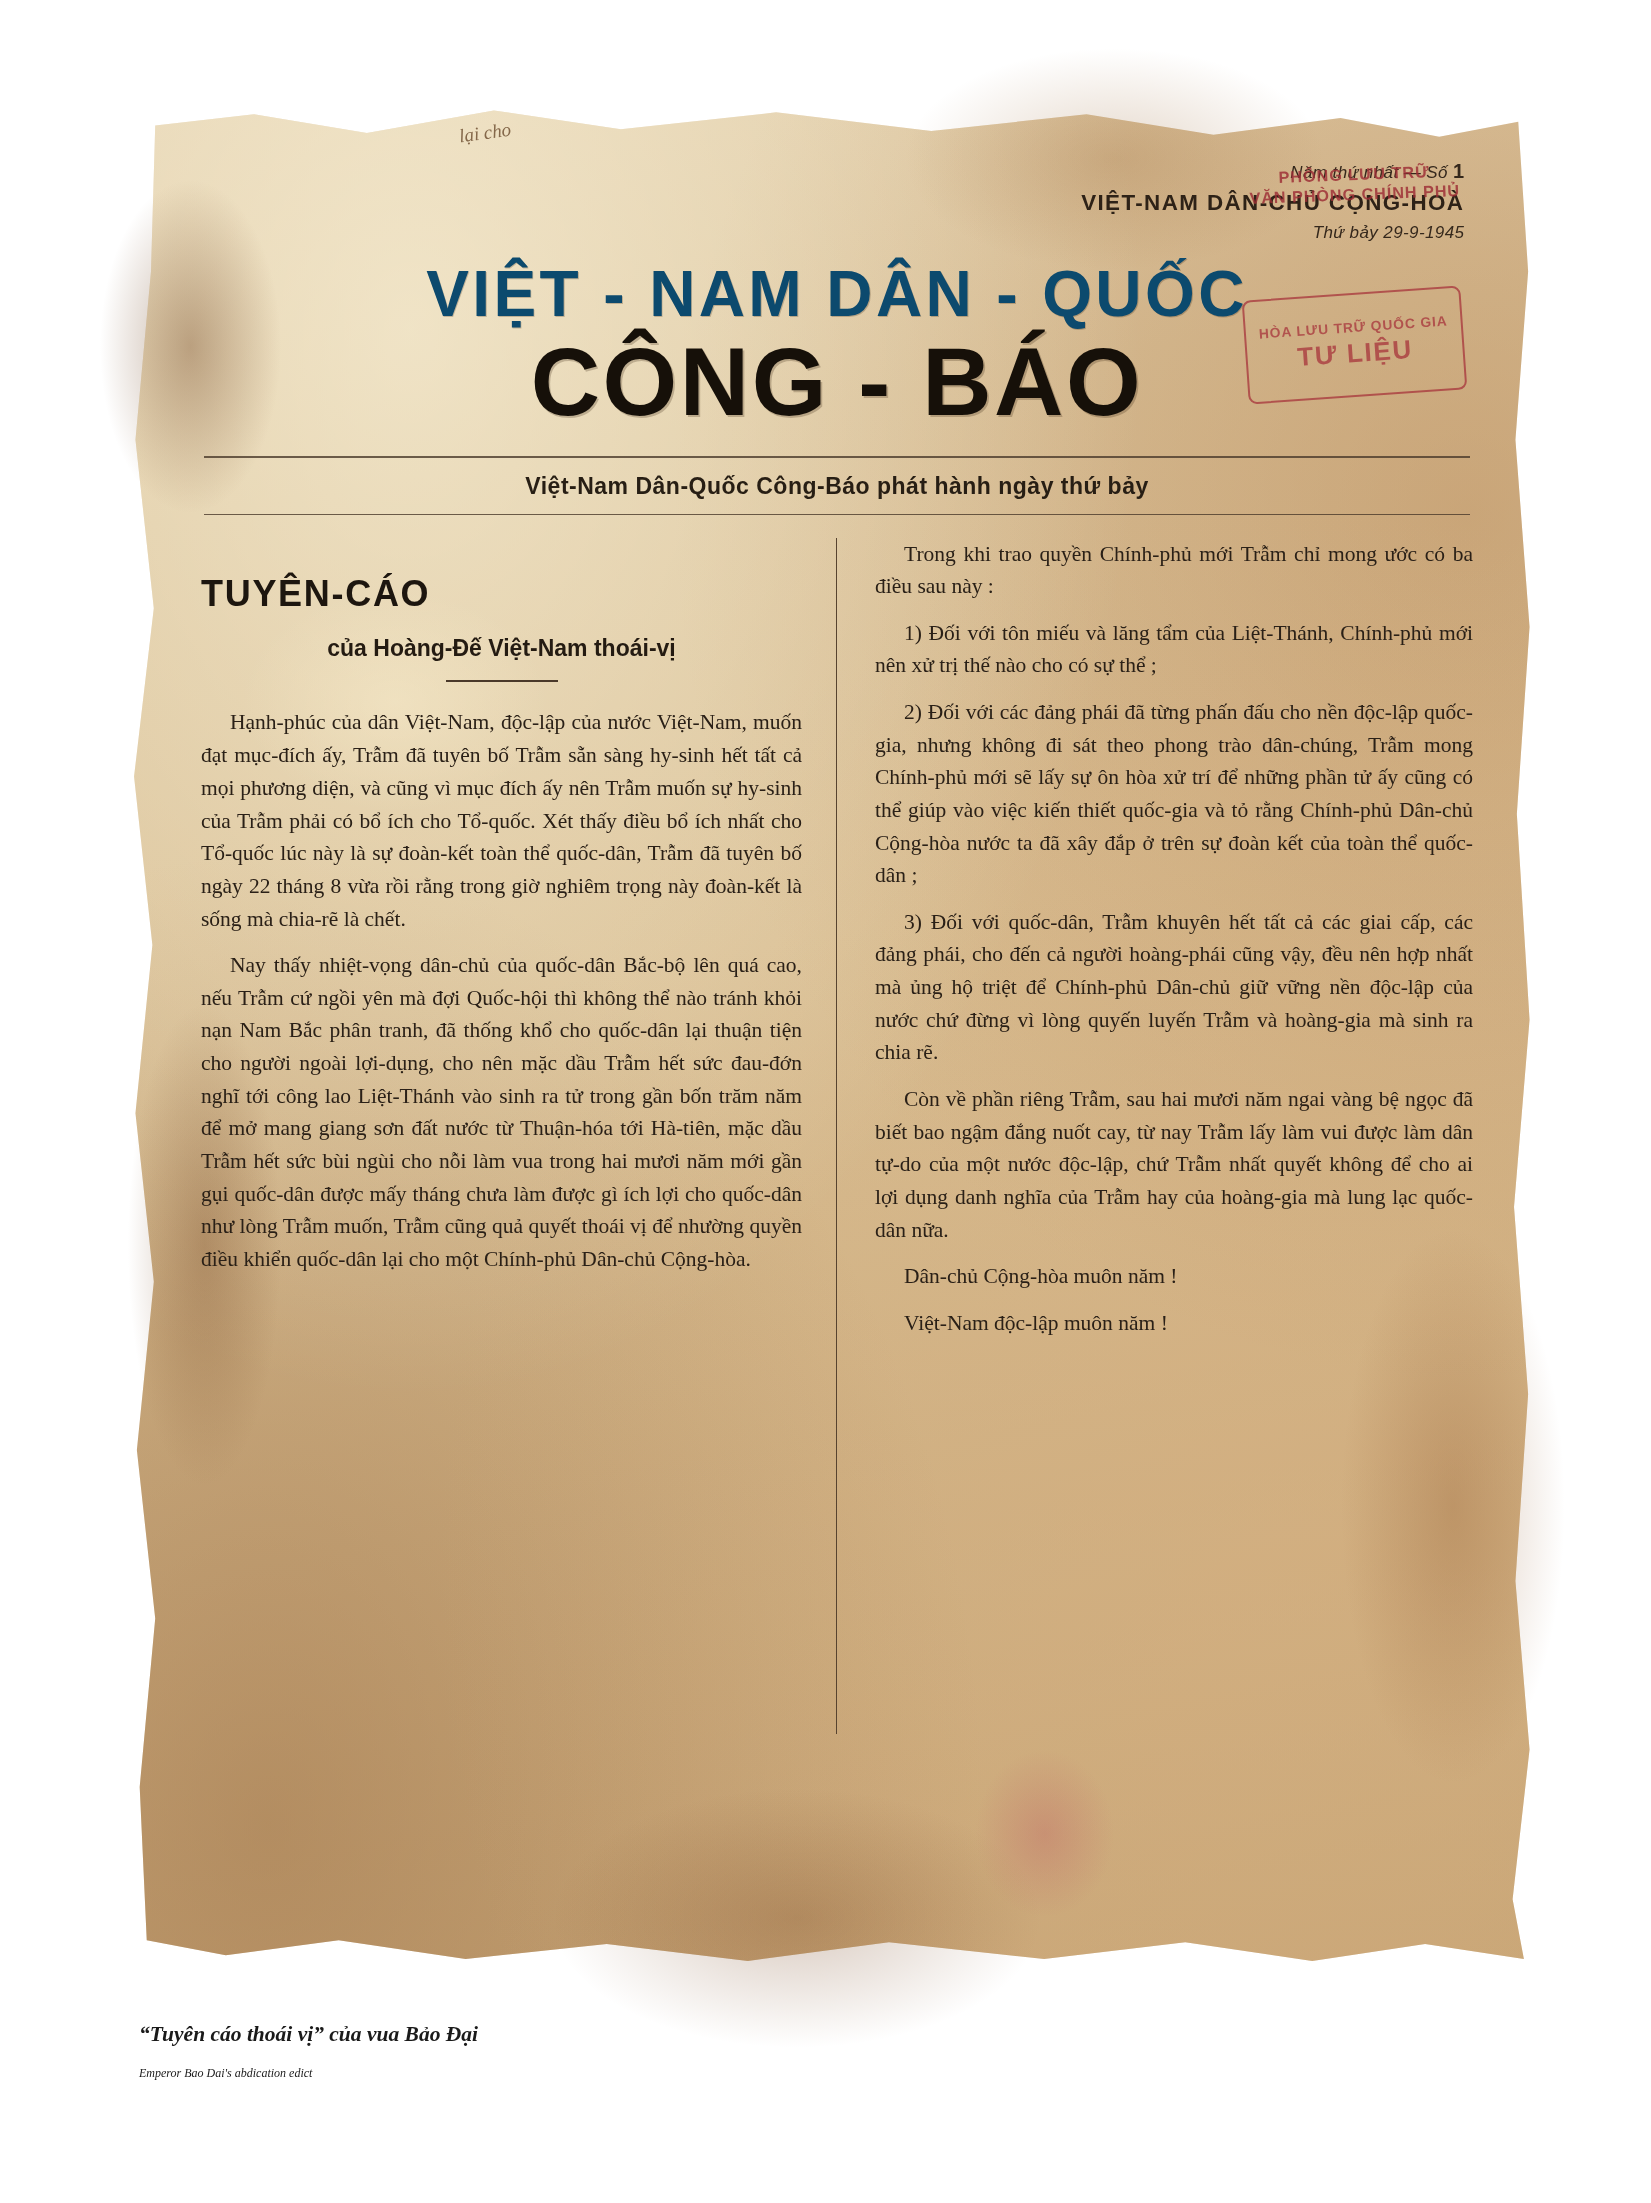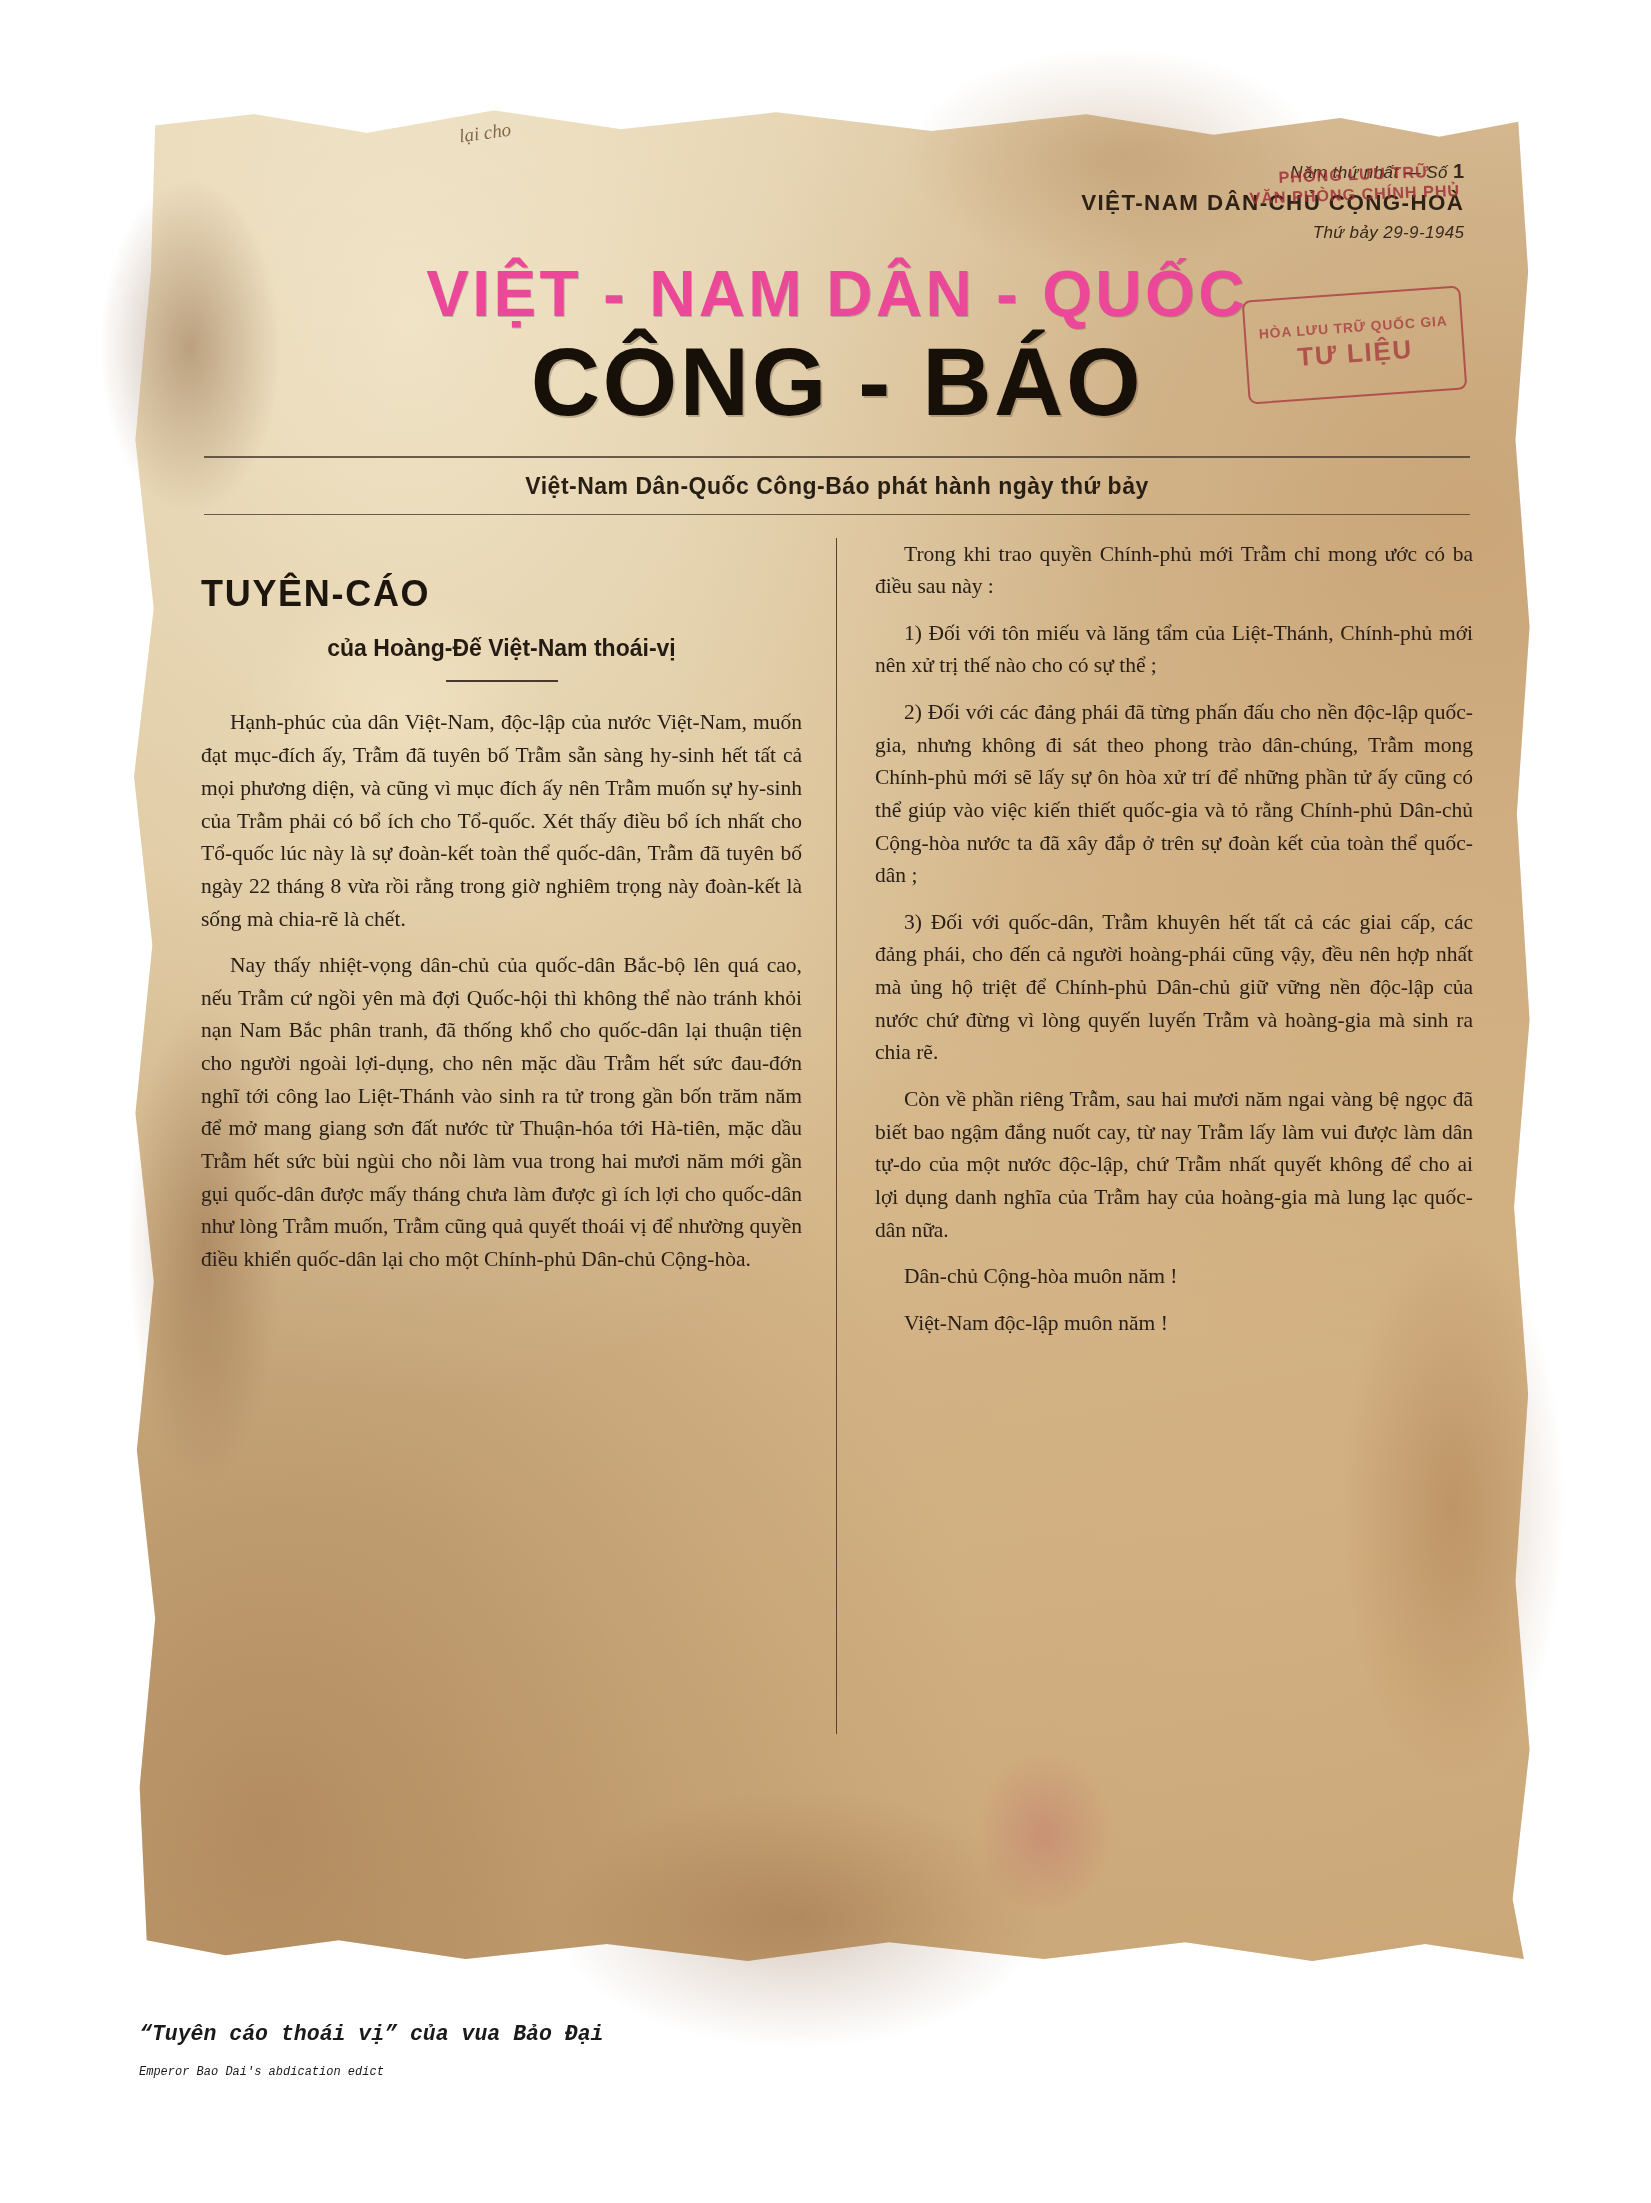--- a/index.html
+++ b/index.html
@@ -124,21 +124,21 @@
     color: #a63039;
     font-size: 13.8px;
     line-height: 1.3;
   }
   .stamp-oval .big { font-size: 26px; letter-spacing: 1.7px; }
 
   .title-main {
     text-align: center;
     font-family: "Liberation Sans", sans-serif;
     font-weight: bold;
-    color: #ec4899;
+    color: #0c4a6e;
     letter-spacing: 3.4px;
     margin-top: 19px;
     font-size: 64px;
     line-height: 1.02;
     text-shadow: 0.9px 0.9px 0 rgba(60,40,20,0.25);
   }
   .title-sub {
     text-align: center;
     font-family: "Liberation Sans", sans-serif;
     font-weight: bold;
@@ -228,21 +228,21 @@
     opacity: 0.8;
   }
 
   
   .caption {
     position: absolute;
     left: 139px;
     top: 2022px;
     width: 774px;
     color: #1a1a1a;
-    font-family: Liberation Mono, monospace;
+    font-family: Liberation Serif, serif;
   }
   .caption .vi { font-style: italic; font-weight: bold; font-size: 21.5px; margin-bottom: 19px; }
   .caption .en { font-style: italic; font-size: 12px; margin-bottom: 17px; }
   .caption .ref { font-style: italic; font-size: 20px; }
 </style>
 </head>
 <body>
 
 <div class="scan-wrap">
   <div class="paper"></div>

